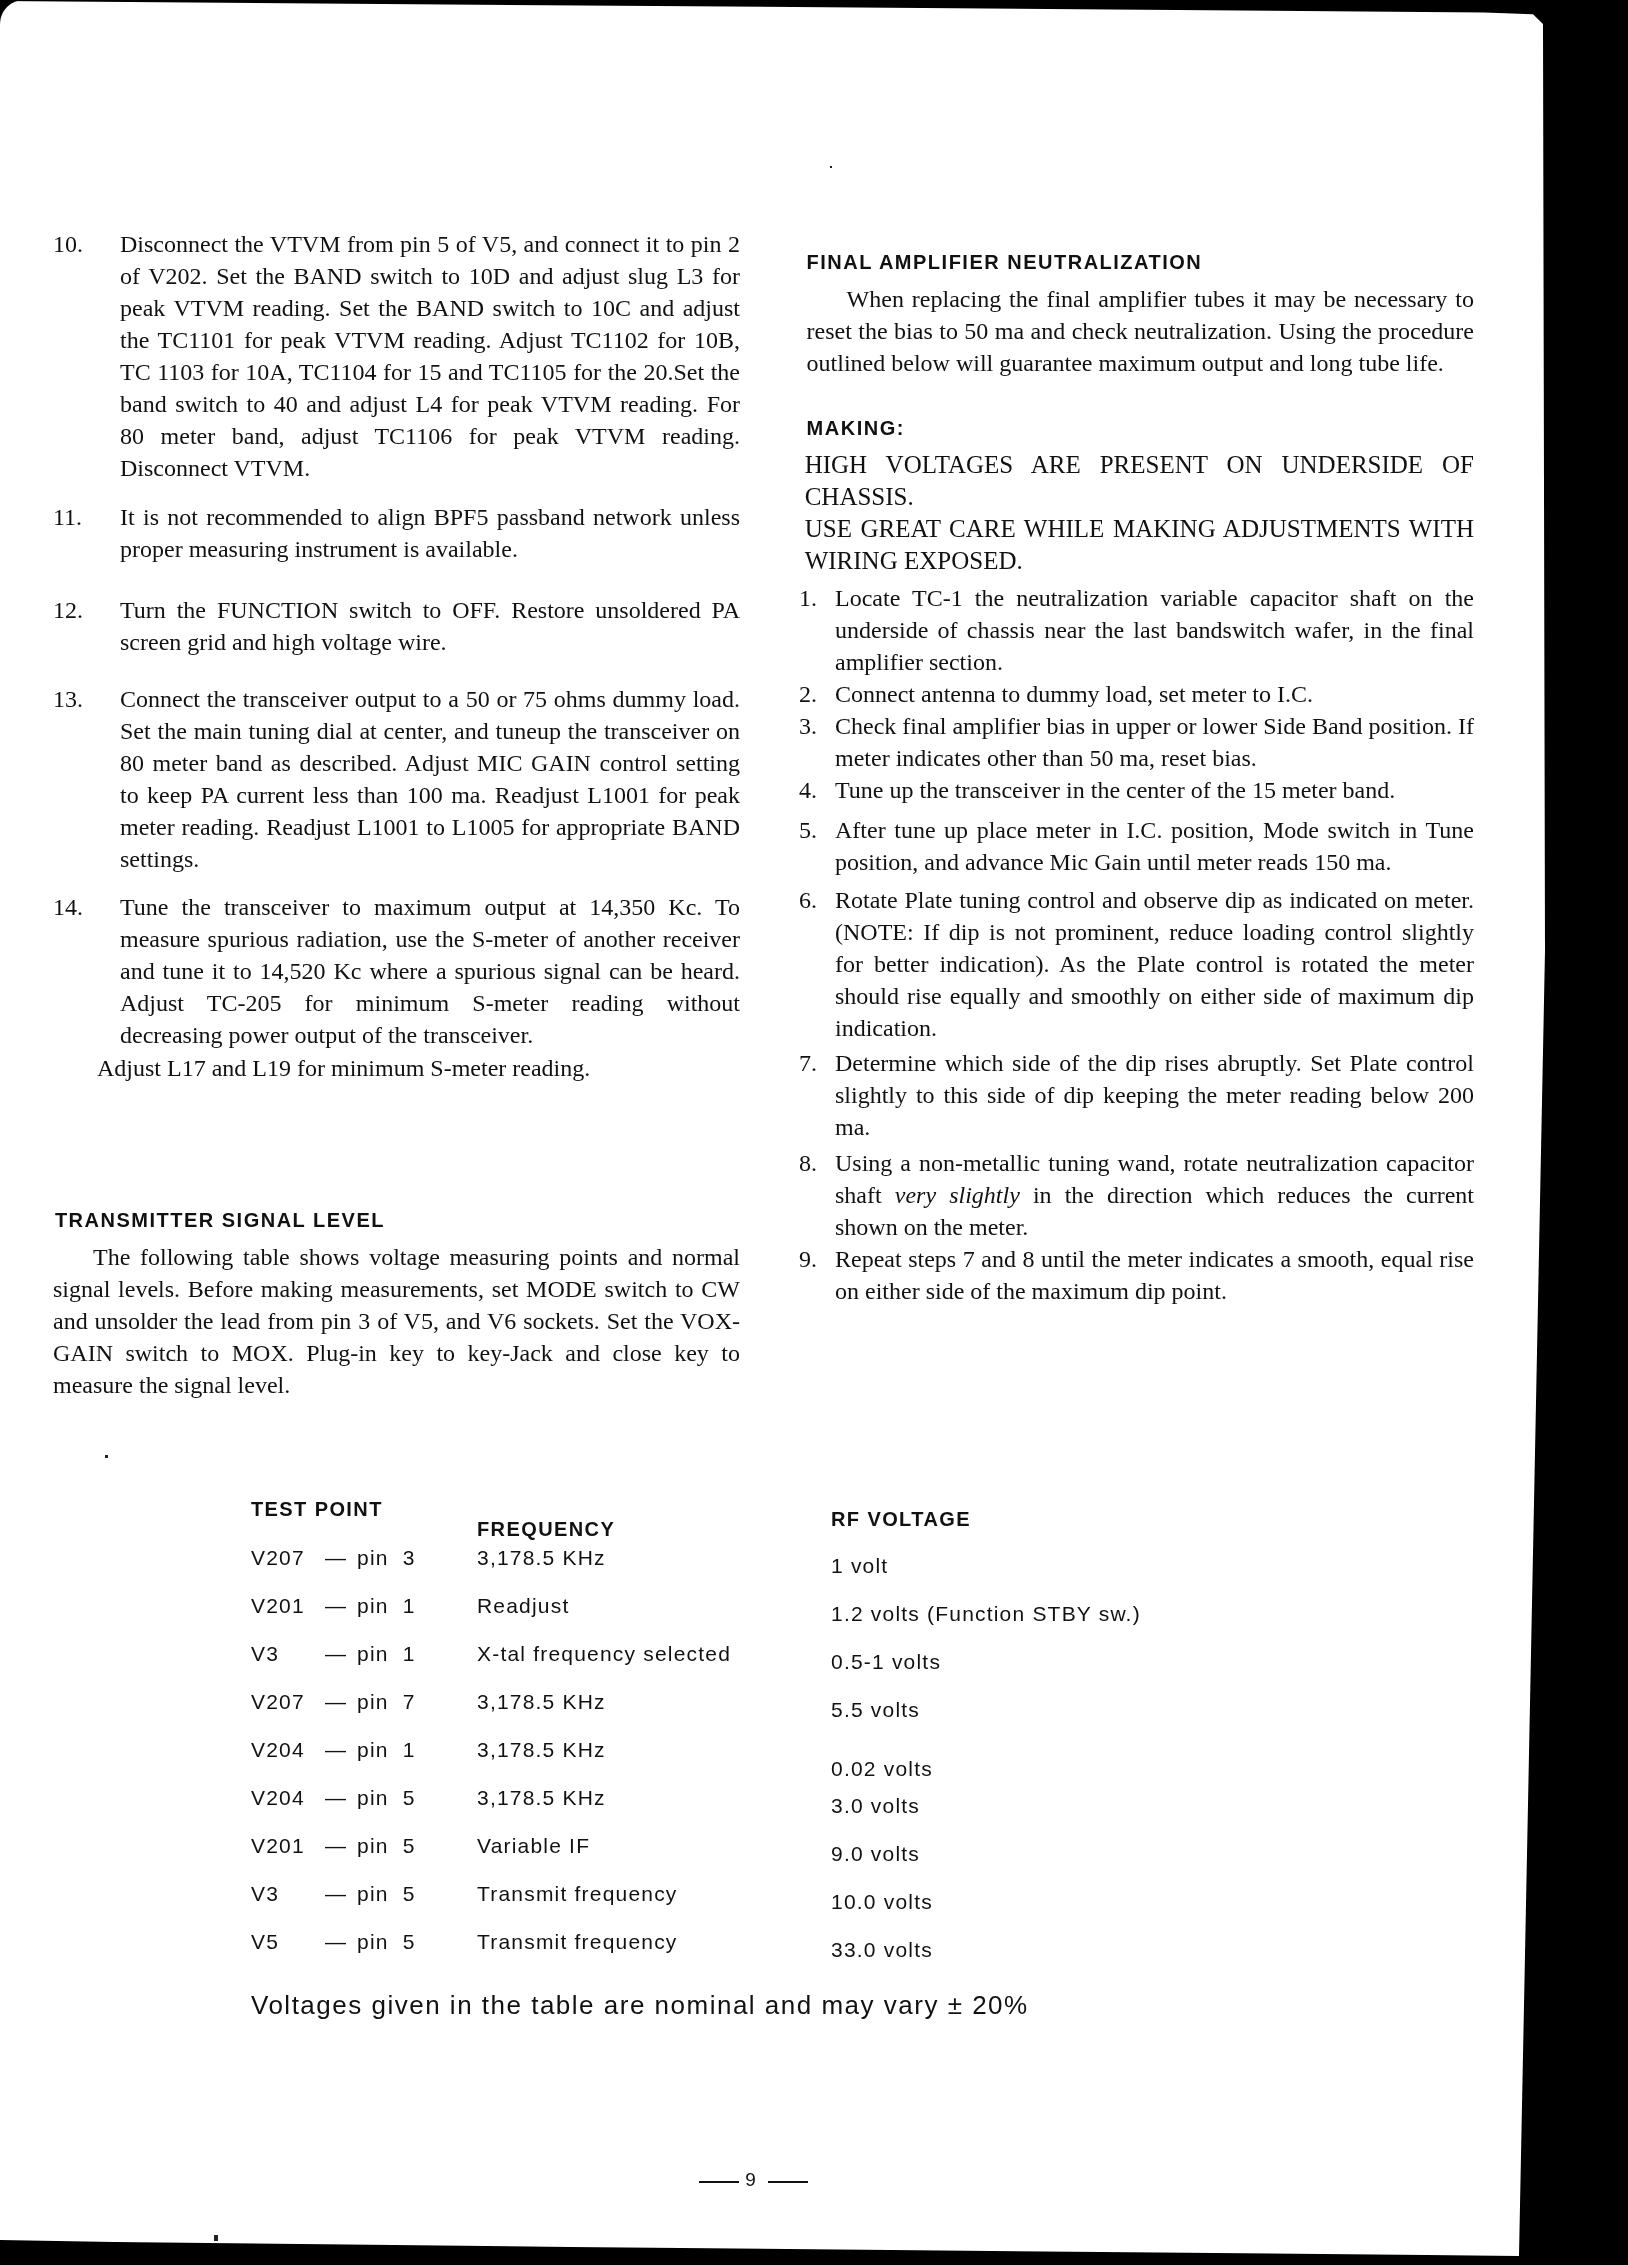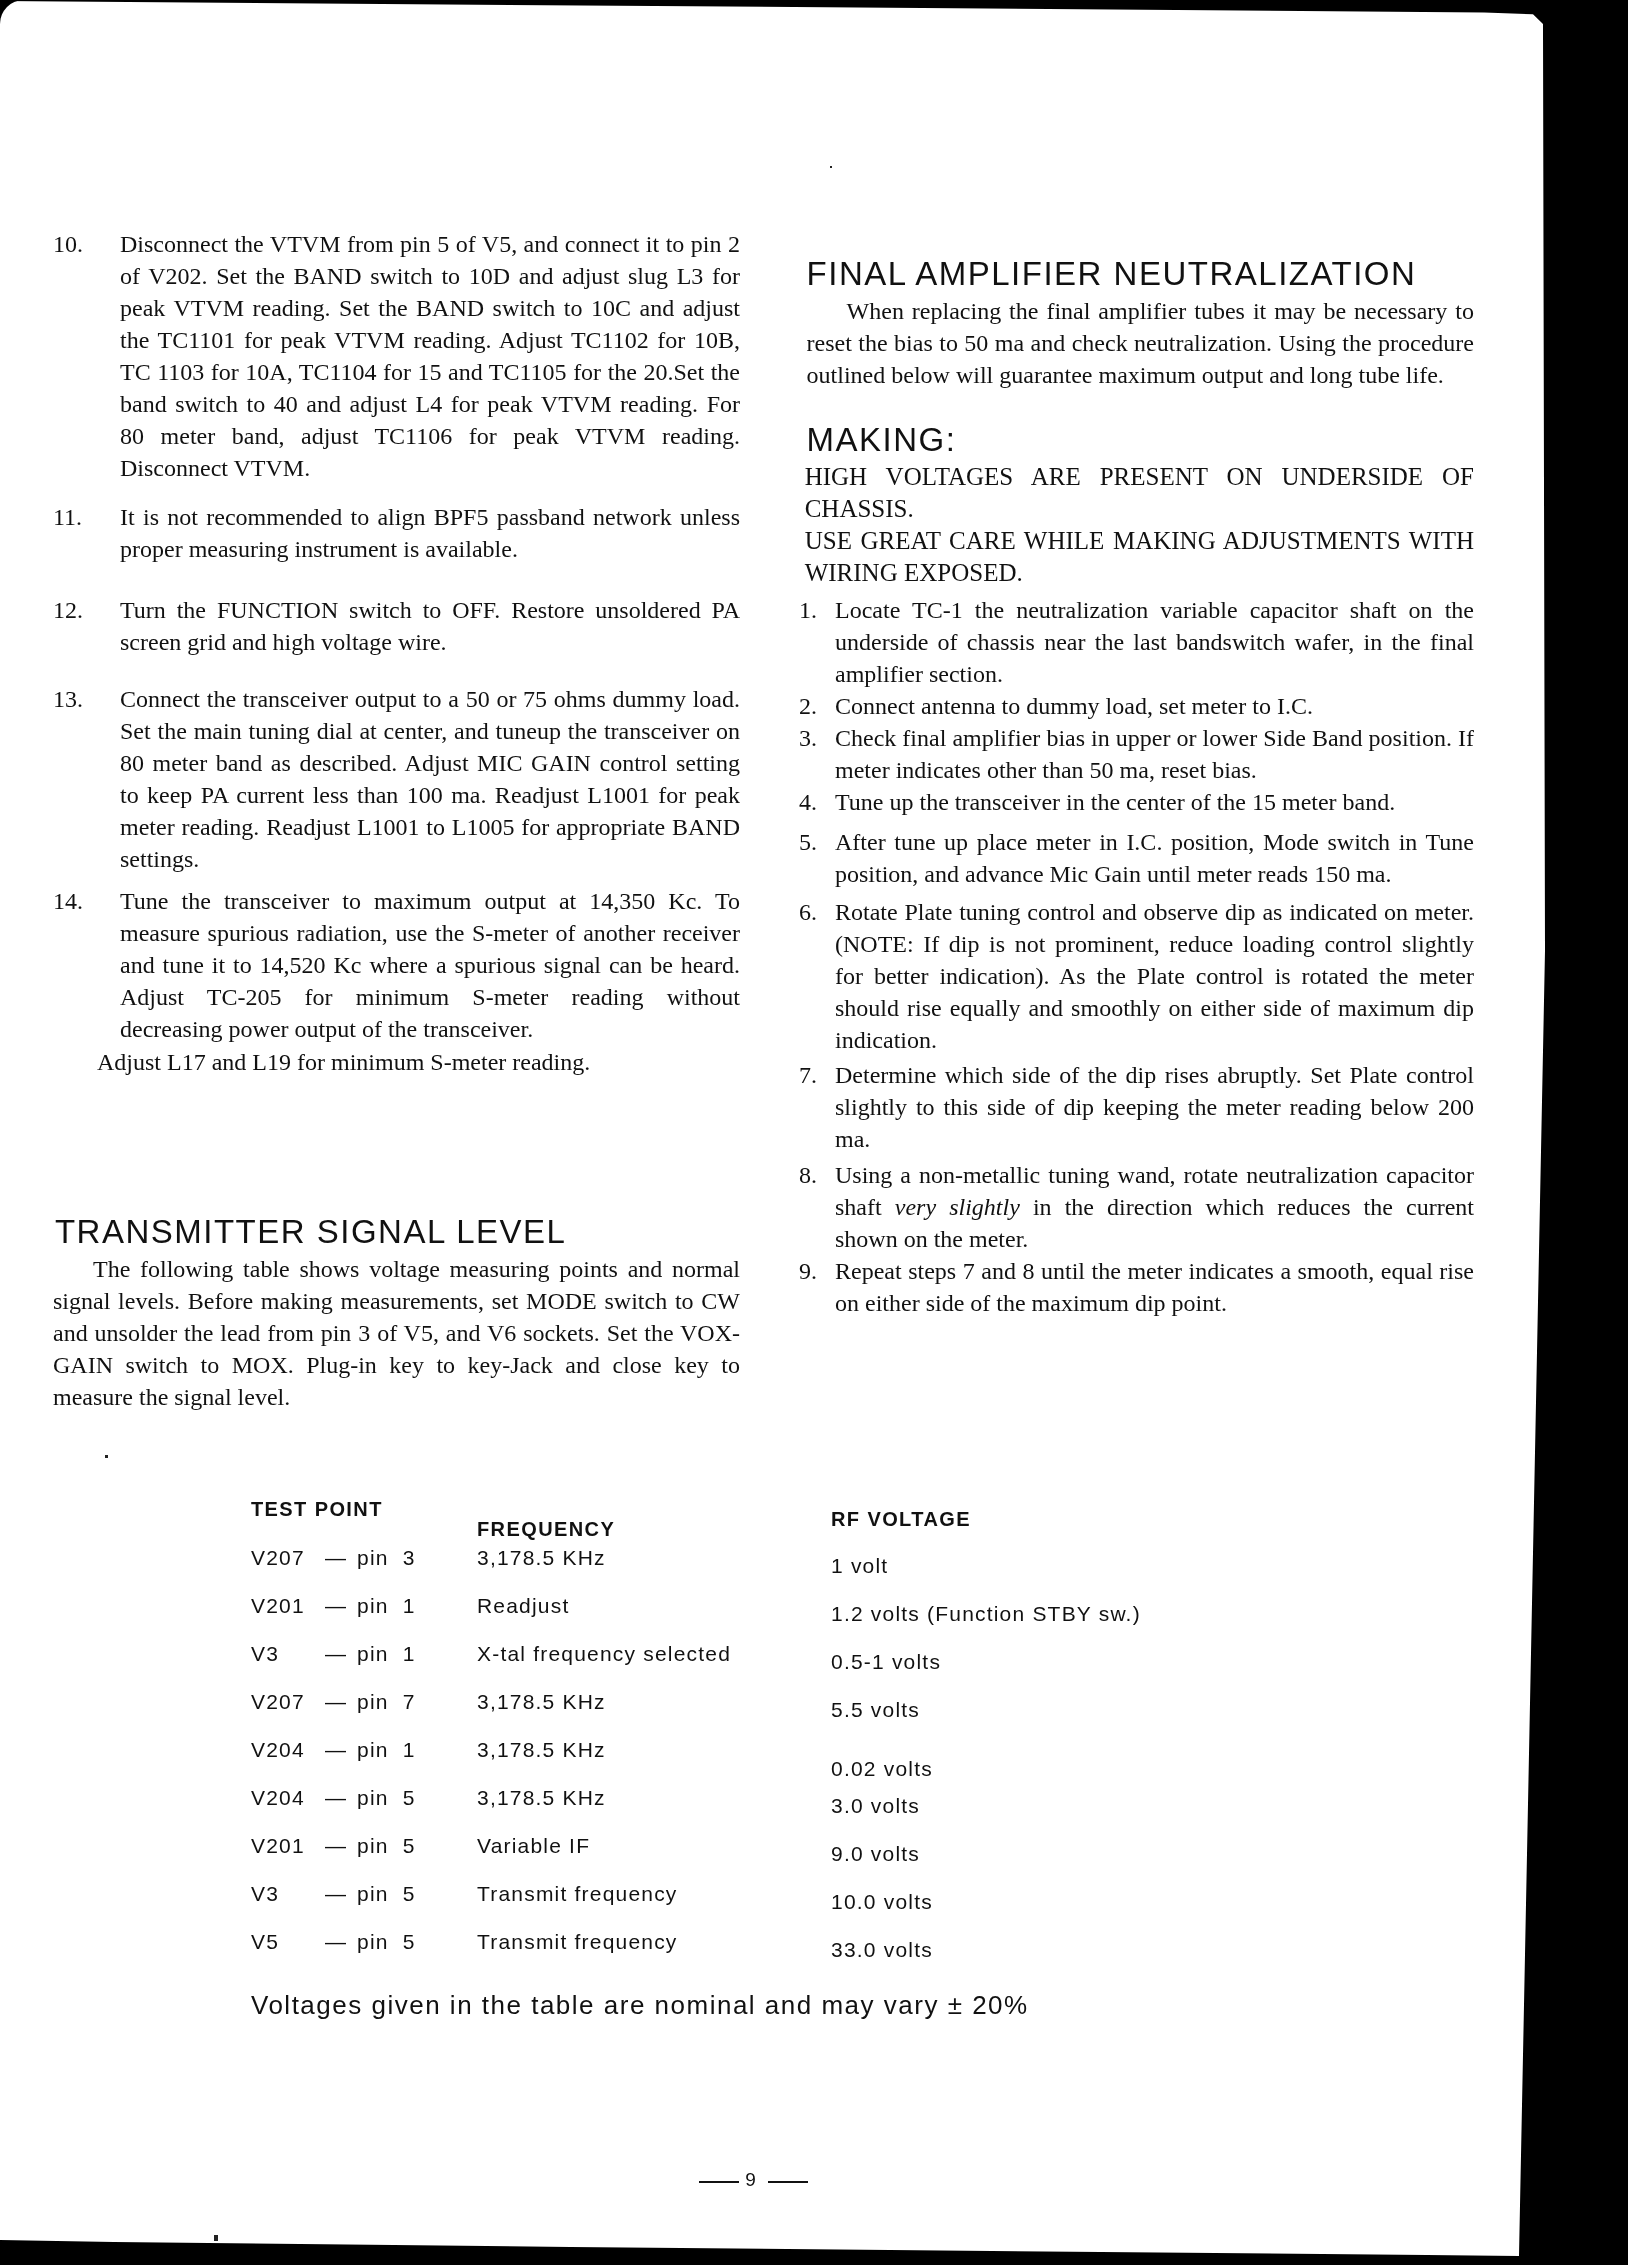--- a/index.html
+++ b/index.html
@@ -24,22 +24,22 @@
   .item { display: flex; text-align: justify; }
   .item .num { flex: 0 0 auto; width: 69px; text-align: left; }
   .item .txt { flex: 1 1 auto; text-align: justify; text-align-last: left; }
   .col-left .item .num { width: 67px; }
   .item + .item { margin-top: 9.5px; }
 
   .extra-line { padding-left: 44px; margin-top: 1.9px; }
 
   .heading {
     font-family: "Liberation Sans", "DejaVu Sans", sans-serif;
-    font-size: 33px; letter-spacing: 1.5px; font-weight: normal;
-    margin: 12px; line-height: 34px;
+    font-size: 20px; letter-spacing: 1.5px; font-weight: bold;
+    margin: 0; line-height: 34px;
   }
   .para { text-align: justify; text-align-last: left; text-indent: 40px; }
 
   .tsl { position: absolute; left: 53px; top: 1203px; width: 687px; font-size: 24px; line-height: 32px; }
   .tsl .heading { margin-bottom: 3.8px; margin-left: 1.9px; }
   .tsl .para { text-indent: 40px; }
 
   .fan .heading { margin-left: 7.6px; margin-bottom: 3.8px; }
   .fan .para { margin-left: 7.6px; }
   .caution-title { margin-top: 32px; margin-left: 7.6px; }
@@ -85,21 +85,21 @@
       <span class="txt">It is not recommended to align BPF5 passband network unless proper measuring instrument is available.</span>
     </div>
     <div class="item" style="margin-top:28.5px">
       <span class="num">12.</span>
       <span class="txt">Turn the FUNCTION switch to OFF. Restore unsoldered PA screen grid and high voltage wire.</span>
     </div>
     <div class="item" style="margin-top:25px">
       <span class="num">13.</span>
       <span class="txt">Connect the transceiver output to a 50 or 75 ohms dummy load. Set the main tuning dial at center, and tuneup the transceiver on 80 meter band as described. Adjust MIC GAIN control setting to keep PA current less than 100 ma. Readjust L1001 for peak meter reading. Readjust L1001 to L1005 for appropriate BAND settings.</span>
     </div>
-    <div class="item" style="margin-top:10px">
+    <div class="item" style="margin-top:16px">
       <span class="num">14.</span>
       <span class="txt">Tune the transceiver to maximum output at 14,350 Kc. To measure spurious radiation, use the S-meter of another receiver and tune it to 14,520 Kc where a spurious signal can be heard. Adjust TC-205 for minimum S-meter reading without decreasing power output of the transceiver.</span>
     </div>
     <div class="extra-line">Adjust L17 and L19 for minimum S-meter reading.</div>
   </div>
 
   <div class="tsl serif">
     <h2 class="heading">TRANSMITTER SIGNAL LEVEL</h2>
     <div class="para">The following table shows voltage measuring points and normal signal levels. Before making measurements, set MODE switch to CW and unsolder the lead from pin 3 of V5, and V6 sockets. Set the VOX-GAIN switch to MOX. Plug-in key to key-Jack and close key to measure the signal level.</div>
   </div>

